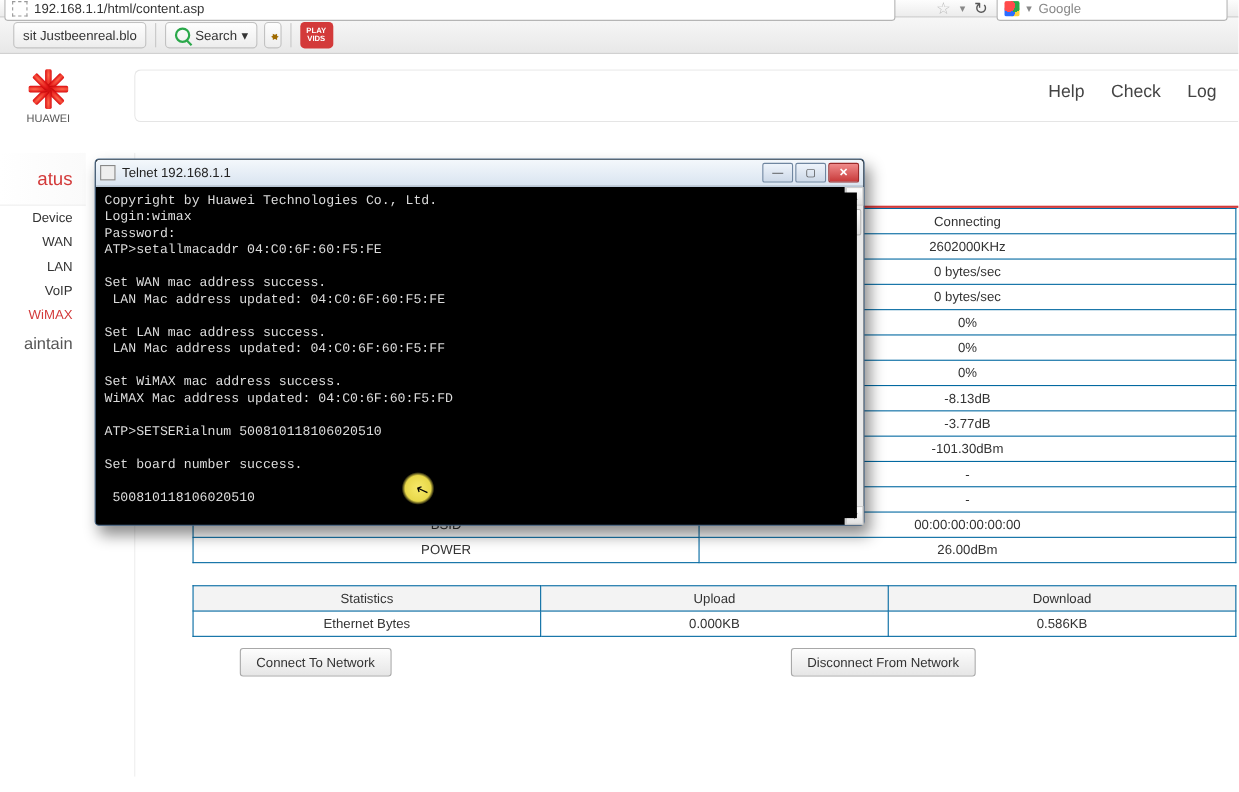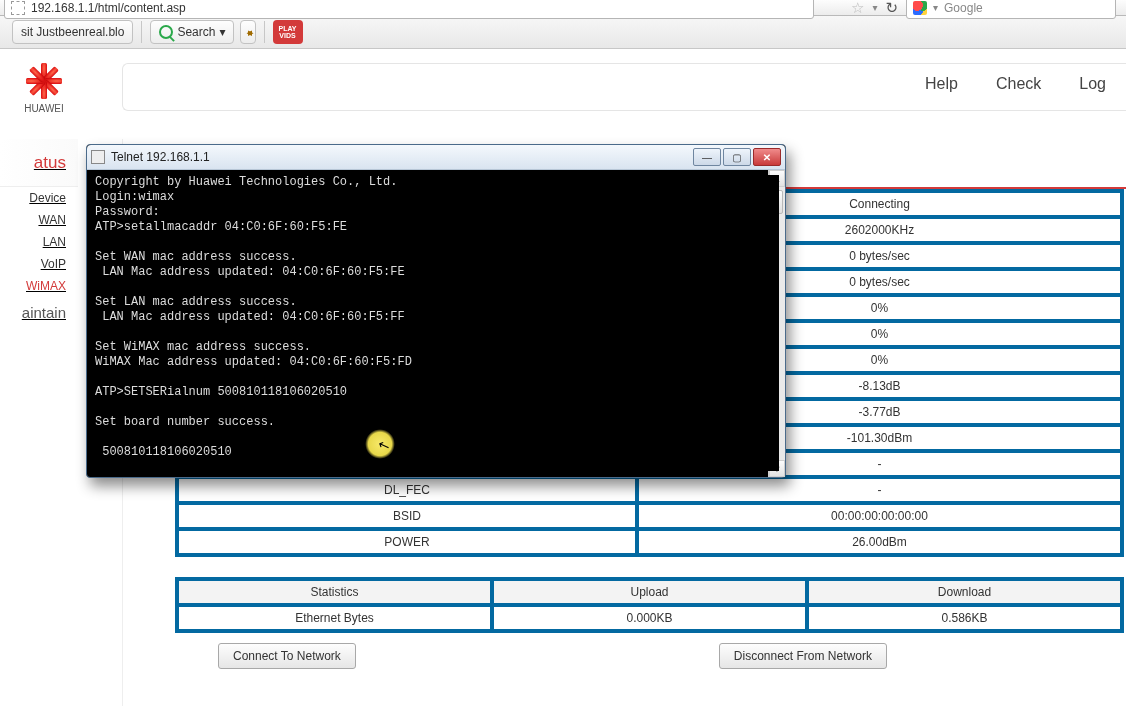--- a/index.html
+++ b/index.html
@@ -55,45 +55,45 @@
   .huawei-logo { position:absolute; left:14px; top:12px; width:60px; text-align:center; font-size:10px; color:#555;}
   .huawei-logo .petals{
     width:40px;height:40px;margin:0 auto 2px auto;position:relative;
   }
   .huawei-logo .petals span{
     position:absolute;left:17px;top:2px;width:6px;height:18px;border-radius:3px 3px 6px 6px;
     background:radial-gradient(ellipse at 50% 30%, #ff6a4d 0%, #e21818 60%, #b30000 100%);
     transform-origin:50% 18px;
   }
   .topnav{
-    position:absolute; right:0; top:26px; display:flex; gap:38px; font-size:16px; color:#444;
+    position:absolute; right:0; top:26px; display:flex; gap:24px; font-size:16px; color:#444;
     padding-right:20px;
   }
   .topnav span{cursor:pointer;}
   .header-strip{
     position:absolute;left:122px;right:0;top:14px;height:48px;border:1px solid #e5e5e5;border-right:none;
     border-radius:6px 0 0 6px;background:#fff;
   }
 
   .sidebar{
-    position:absolute;left:0;top:90px;width:78px;text-decoration:underline;
+    position:absolute;left:0;top:90px;width:78px;
   }
   .side-head{height:48px;display:flex;align-items:center;justify-content:flex-end;padding-right:12px;color:#d33a3a;font-size:17px;border-bottom:1px solid #eee;background:linear-gradient(to right,#fff,#fafafa);}
   .side-item{height:22px;display:flex;align-items:center;justify-content:flex-end;padding-right:12px;font-size:12px;color:#333;cursor:pointer;}
   .side-item.selected{color:#d33a3a;}
   .side-head2{height:30px;display:flex;align-items:center;justify-content:flex-end;padding-right:12px;color:#555;font-size:15px;}
 
   .content{
     position:absolute;left:122px;right:0;top:90px;bottom:0;border-left:1px solid #eee;
     padding:0 0 0 0;
   }
   .tabstrip-line{height:50px;border-bottom:2px solid #d33a3a;margin:0 0 0 52px;position:relative;}
   
   .tbl{width:calc(100% - 54px);margin-left:52px;border-collapse:collapse;font-size:12px;color:#333;}
-  .tbl th,.tbl td{border:4px solid #0369a1;padding:4px 8px;height:22px;text-align:center;background:#fff;}
+  .tbl th,.tbl td{border:1px solid #0369a1;padding:4px 8px;height:22px;text-align:center;background:#fff;}
   .tbl th{background:#f3f3f3;font-weight:normal;}
   .tbl .labelcol{width:460px;}
   .tbl.stats td,.tbl.stats th{width:33.3%;}
   .spacer{height:20px;}
 
   .btnrow{margin-left:52px;display:flex;gap:320px;padding-top:10px;}
   .btnrow button{
     height:26px;padding:0 14px;border:1px solid #a8a8a8;border-radius:3px;
     background:linear-gradient(#fdfdfd,#e6e6e6);font-size:12px;color:#333;cursor:pointer;margin-left:43px;
   }

